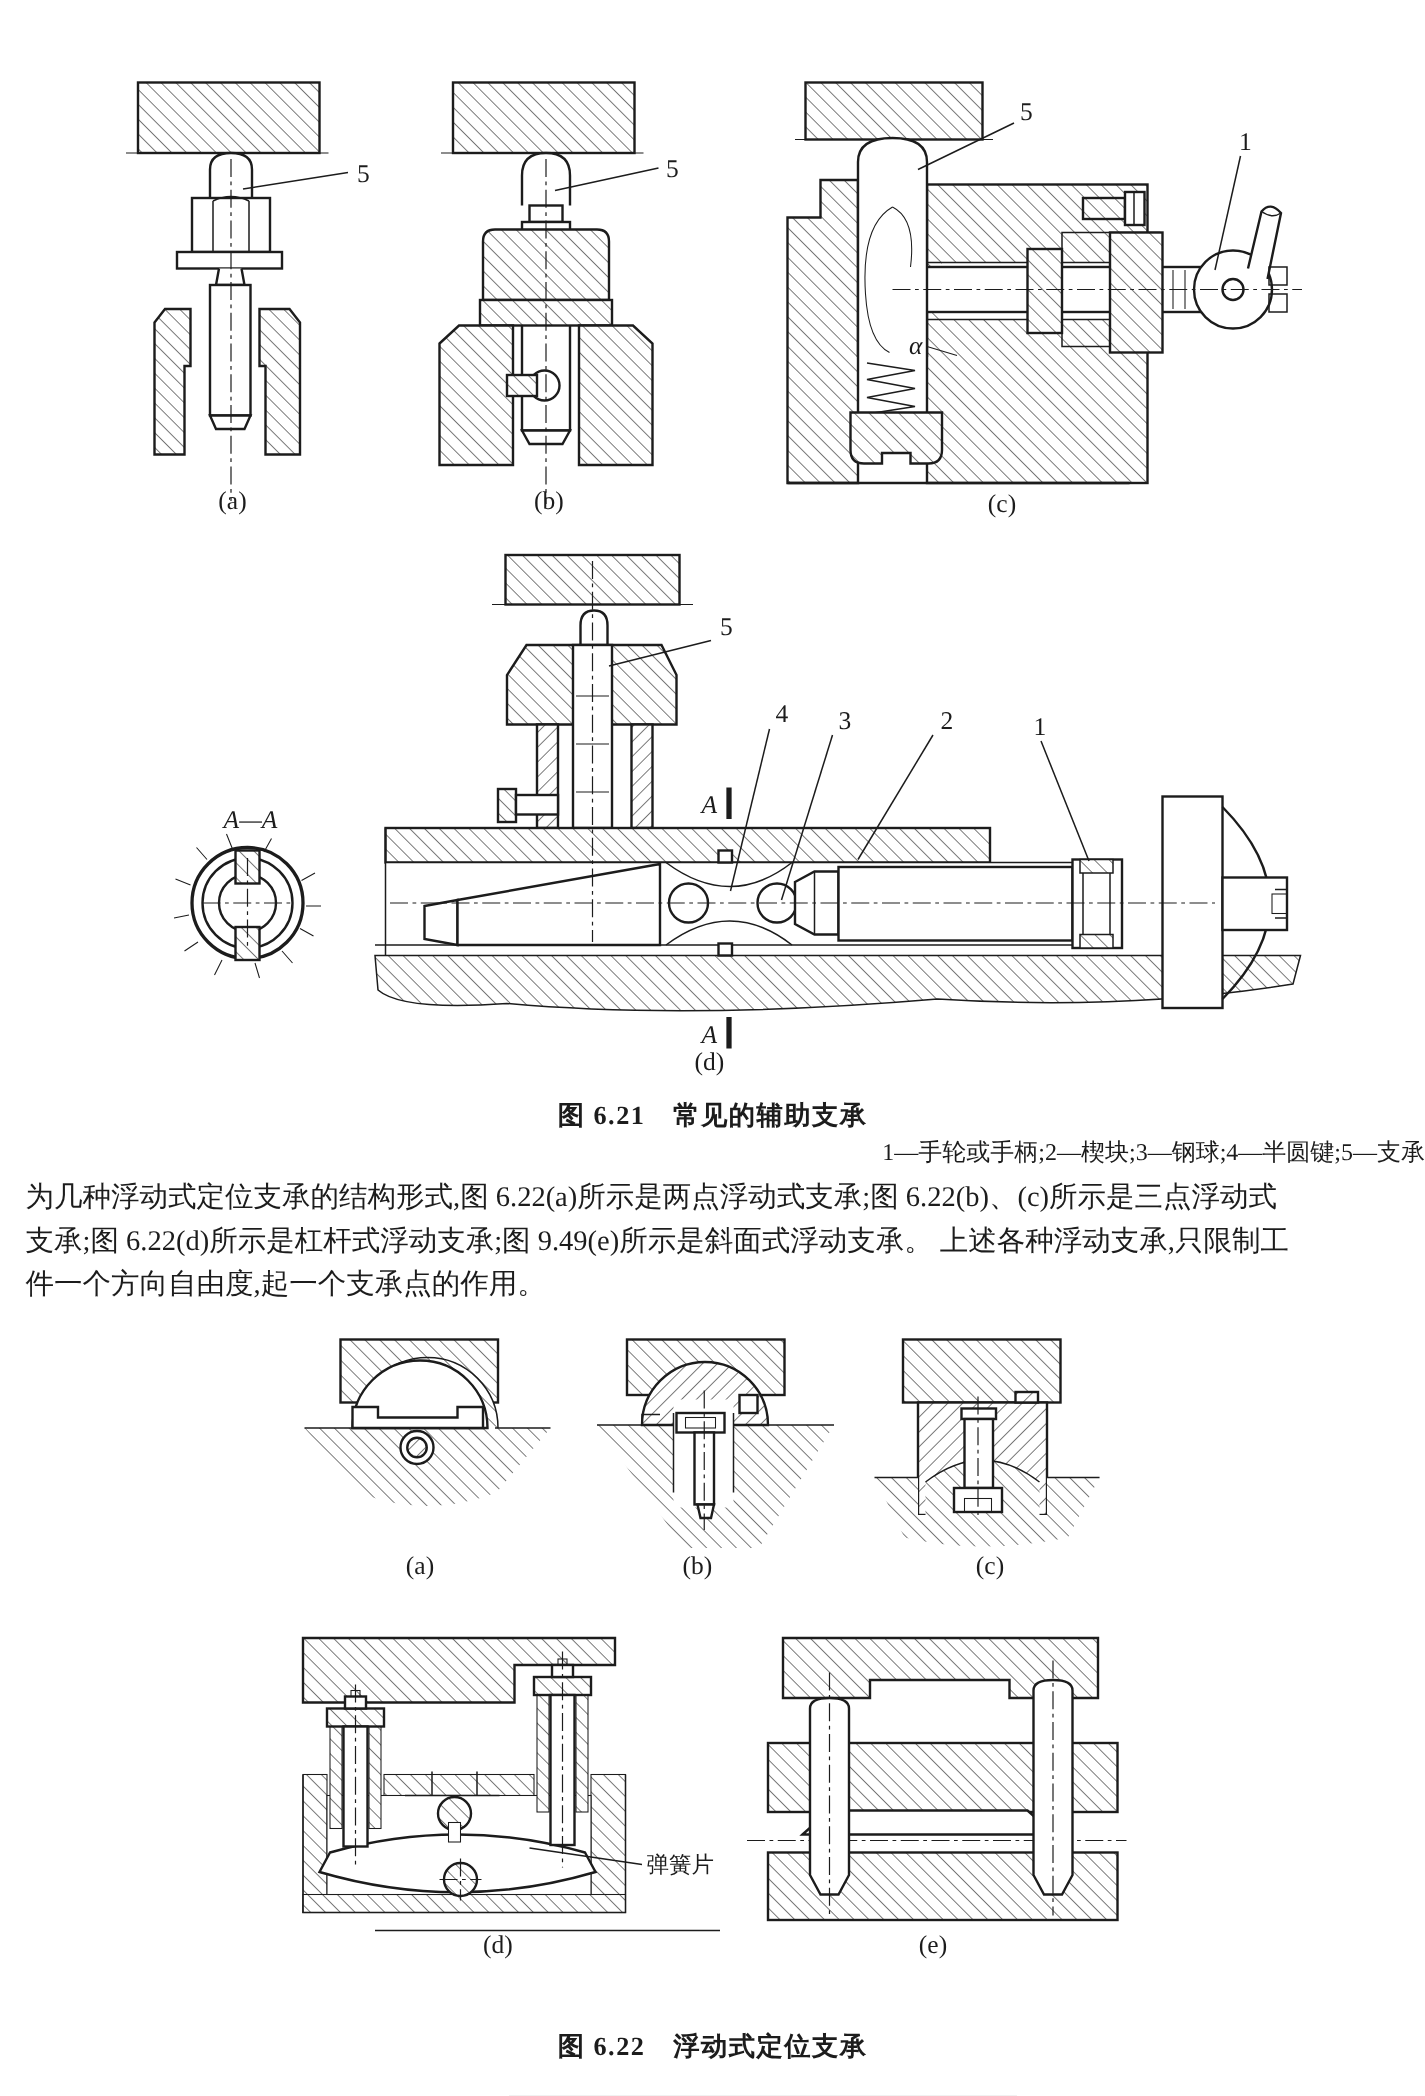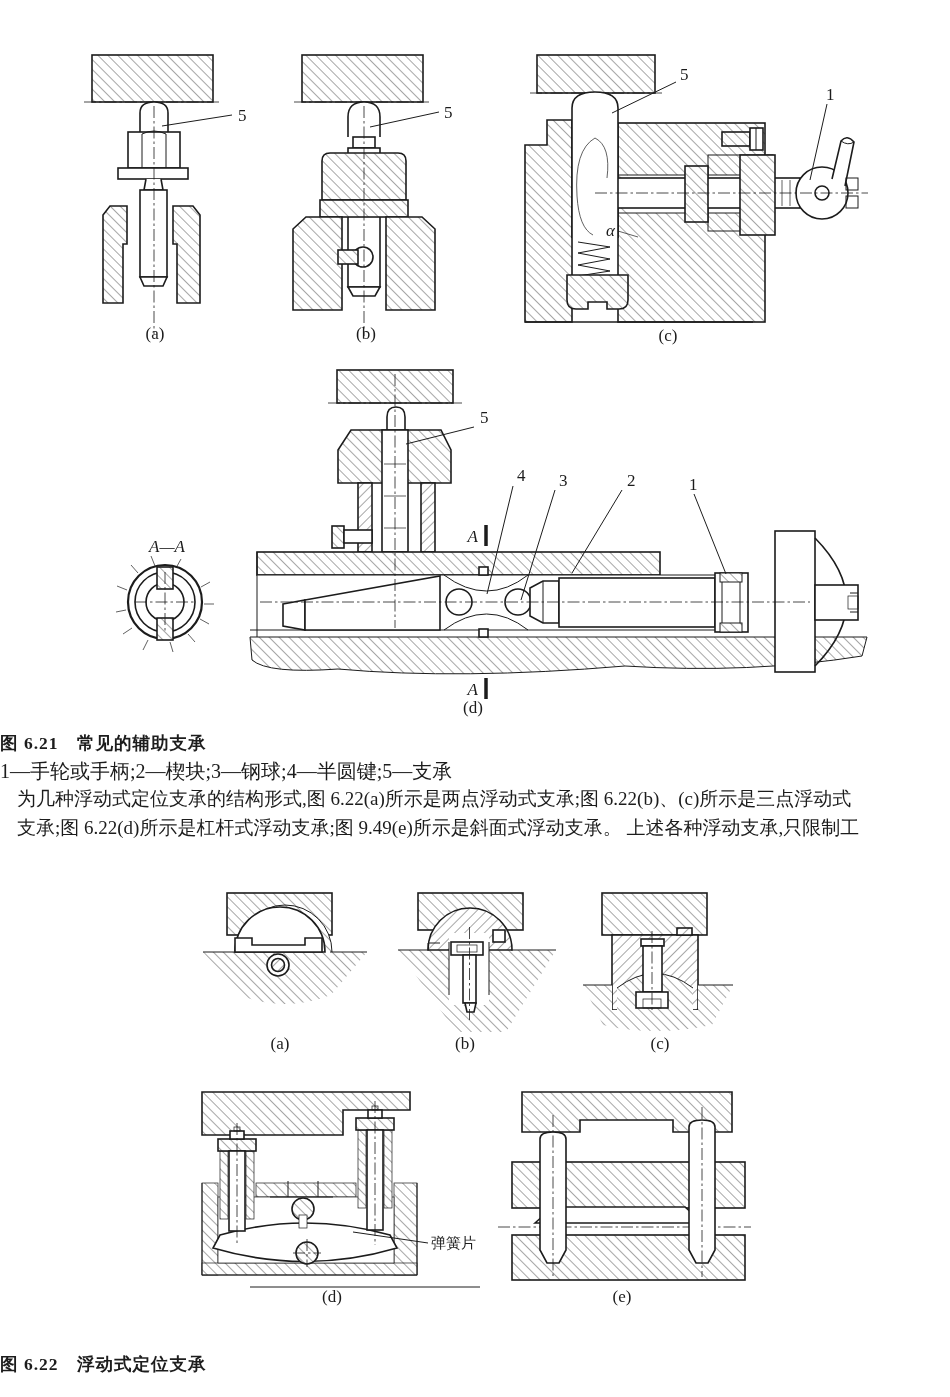--- a/index.html
+++ b/index.html
@@ -15,23 +15,23 @@
   .w{fill:#ffffff;}
   .n{fill:none;}
   .hA{fill:url(#hA);}
   .hB{fill:url(#hB);}
   text{fill:#1c1c1c;font-family:"Liberation Serif",serif;}
   .lbl{font-size:17px;}
   .cap{font-size:17px;text-anchor:middle;}
   .ital{font-style:italic;}
   .cn{font-size:15px;}
   
-  .figcap{position:absolute;left:0;width:100%;text-align:left;font-weight:bold;
+  .figcap{position:absolute;left:0;width:100%;text-align:center;font-weight:bold;
           font-size:17.5px;letter-spacing:1px;}
-  .legend{position:absolute;left:0;width:100%;text-align:left;font-size:20px;}
+  .legend{position:absolute;left:0;width:100%;text-align:right;font-size:16px;}
   .para{position:absolute;left:17px;width:916px;font-size:19px;line-height:29px;}
   .para div{white-space:nowrap;}
 </style>
 </head>
 <body>
 
 <div class="page">
 
 <svg width="0" height="0" style="position:absolute">
   <defs>
@@ -251,20 +251,21 @@
   </g>
   <text x="363" y="353" class="cap">(d)</text>
 </svg>
 
 <div class="figcap" style="top:731px">图 6.21　常见的辅助支承</div>
 <div class="legend" style="top:758px">1—手轮或手柄;2—楔块;3—钢球;4—半圆键;5—支承</div>
 
 <div class="para" style="top:784px">
   <div>为几种浮动式定位支承的结构形式,图 6.22(a)所示是两点浮动式支承;图 6.22(b)、(c)所示是三点浮动式</div>
   <div>支承;图 6.22(d)所示是杠杆式浮动支承;图 9.49(e)所示是斜面式浮动支承。 上述各种浮动支承,只限制工</div>
+  <div>件一个方向自由度,起一个支承点的作用。</div>
 </div>
 
 <svg class="figsvg" style="left:195px;top:885px" width="180" height="175" viewBox="0 0 180 175">
   <g>
     <rect x="32" y="8" width="105" height="42" class="hA s" fill="url(#hA)"></rect>
   </g>
   <path d="M8,67 H43 A47 47 0 0 1 137,67 H172 L136,110 Q90,128 44,110 Z" fill="url(#hA)"></path>
   <path d="M8,67 H45 M135,67 H172 M43,67 A47 47 0 0 1 137,67" class="t"></path>
   <g>
     <path d="M40,67 A45 45 0 0 1 130,67 Z" class="w s"></path>

